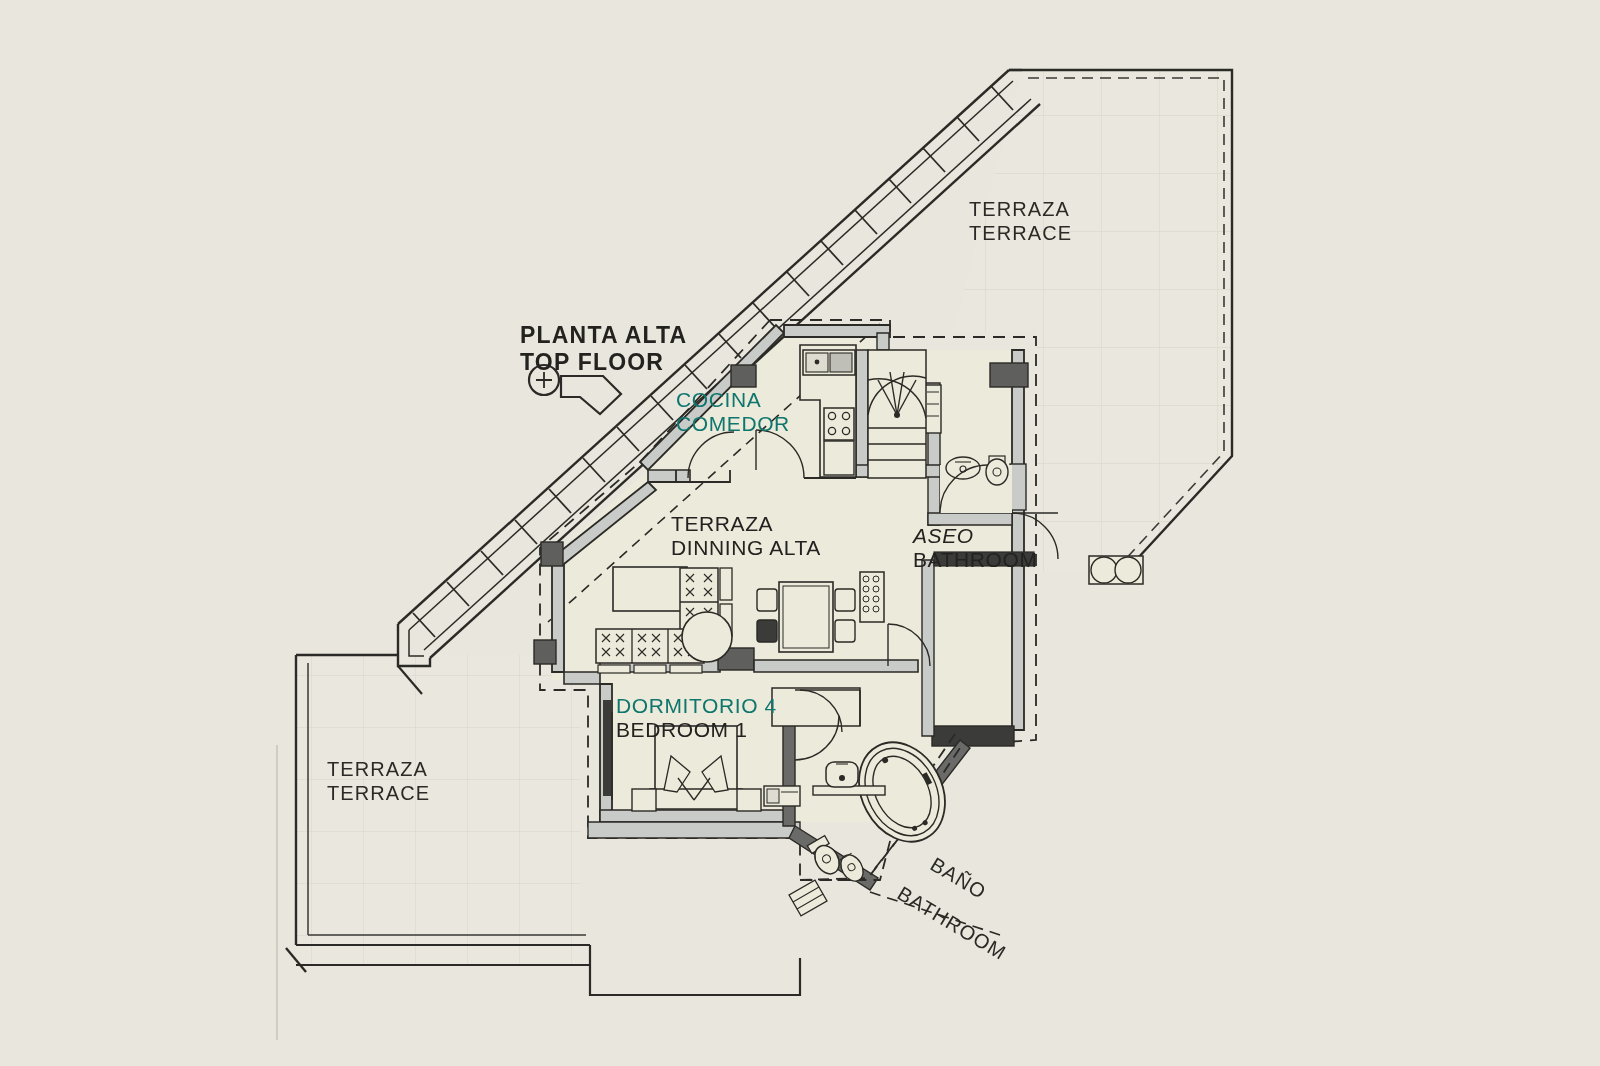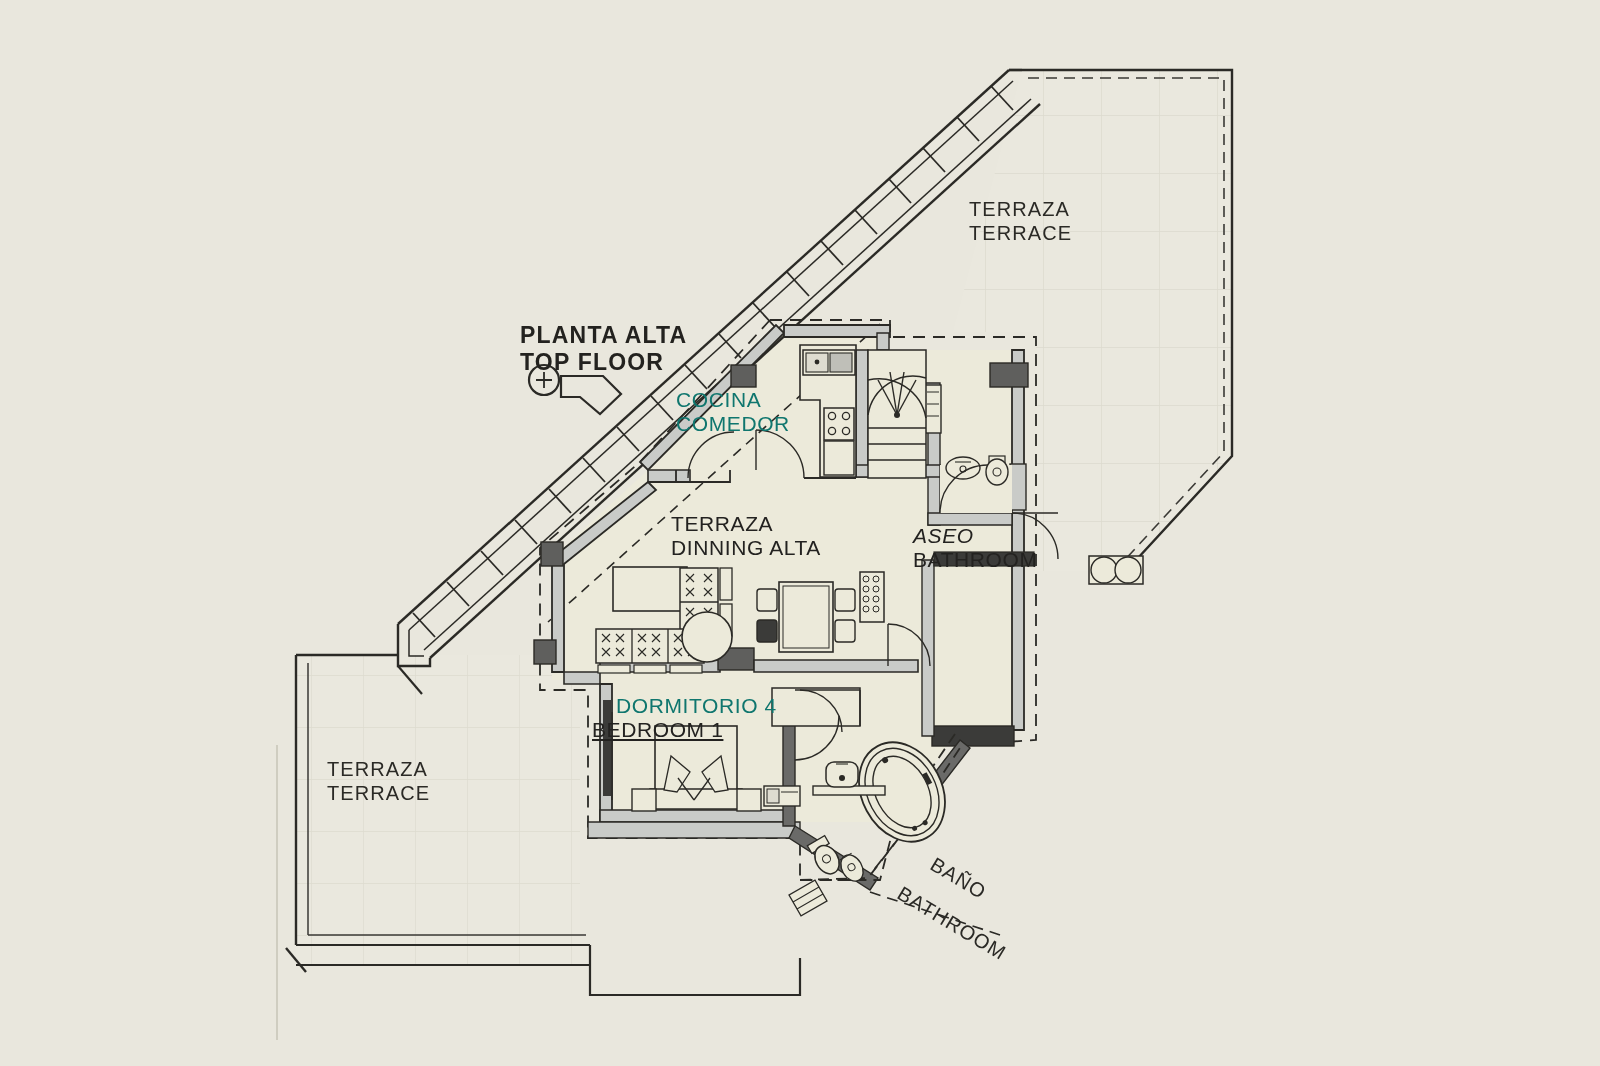--- a/index.html
+++ b/index.html
@@ -445,21 +445,21 @@
   <div class="lbl lbl-room ctr" style="left:676px; top:388px; width:140px;">COCINA</div>
   <div class="lbl lbl-room ctr" style="left:676px; top:412px; width:140px;">COMEDOR</div>
 
   <div class="lbl lbl-room dark ctr" style="left:671px; top:512px; width:180px;">TERRAZA</div>
   <div class="lbl lbl-room dark ctr" style="left:671px; top:536px; width:180px;">DINNING ALTA</div>
 
   <div class="lbl lbl-room dark ctr" style="left:913px; top:524px; width:130px;font-style:italic;">ASEO</div>
   <div class="lbl lbl-room dark ctr" style="left:913px; top:548px; width:130px;">BATHROOM</div>
 
   <div class="lbl lbl-room ctr" style="left:616px; top:694px; width:190px;">DORMITORIO 4</div>
-  <div class="lbl lbl-room dark ctr" style="left:592px; top:718px; width:190px;text-decoration:underline;">BEDROOM 1</div>
+  <div class="lbl lbl-room dark ctr" style="left:616px; top:718px; width:190px;">BEDROOM 1</div>
 
   <div class="lbl lbl-terrace ctr" style="left:327px; top:758px; width:130px;">TERRAZA</div>
   <div class="lbl lbl-terrace ctr" style="left:327px; top:782px; width:130px;">TERRACE</div>
 
   <div class="lbl lbl-terrace rot-bano" style="left:938px; top:853px;">BAÑO</div>
   <div class="lbl lbl-terrace rot-bano" style="left:905px; top:882px;">BATHROOM</div>
 
 </div>
 
 </body></html>

